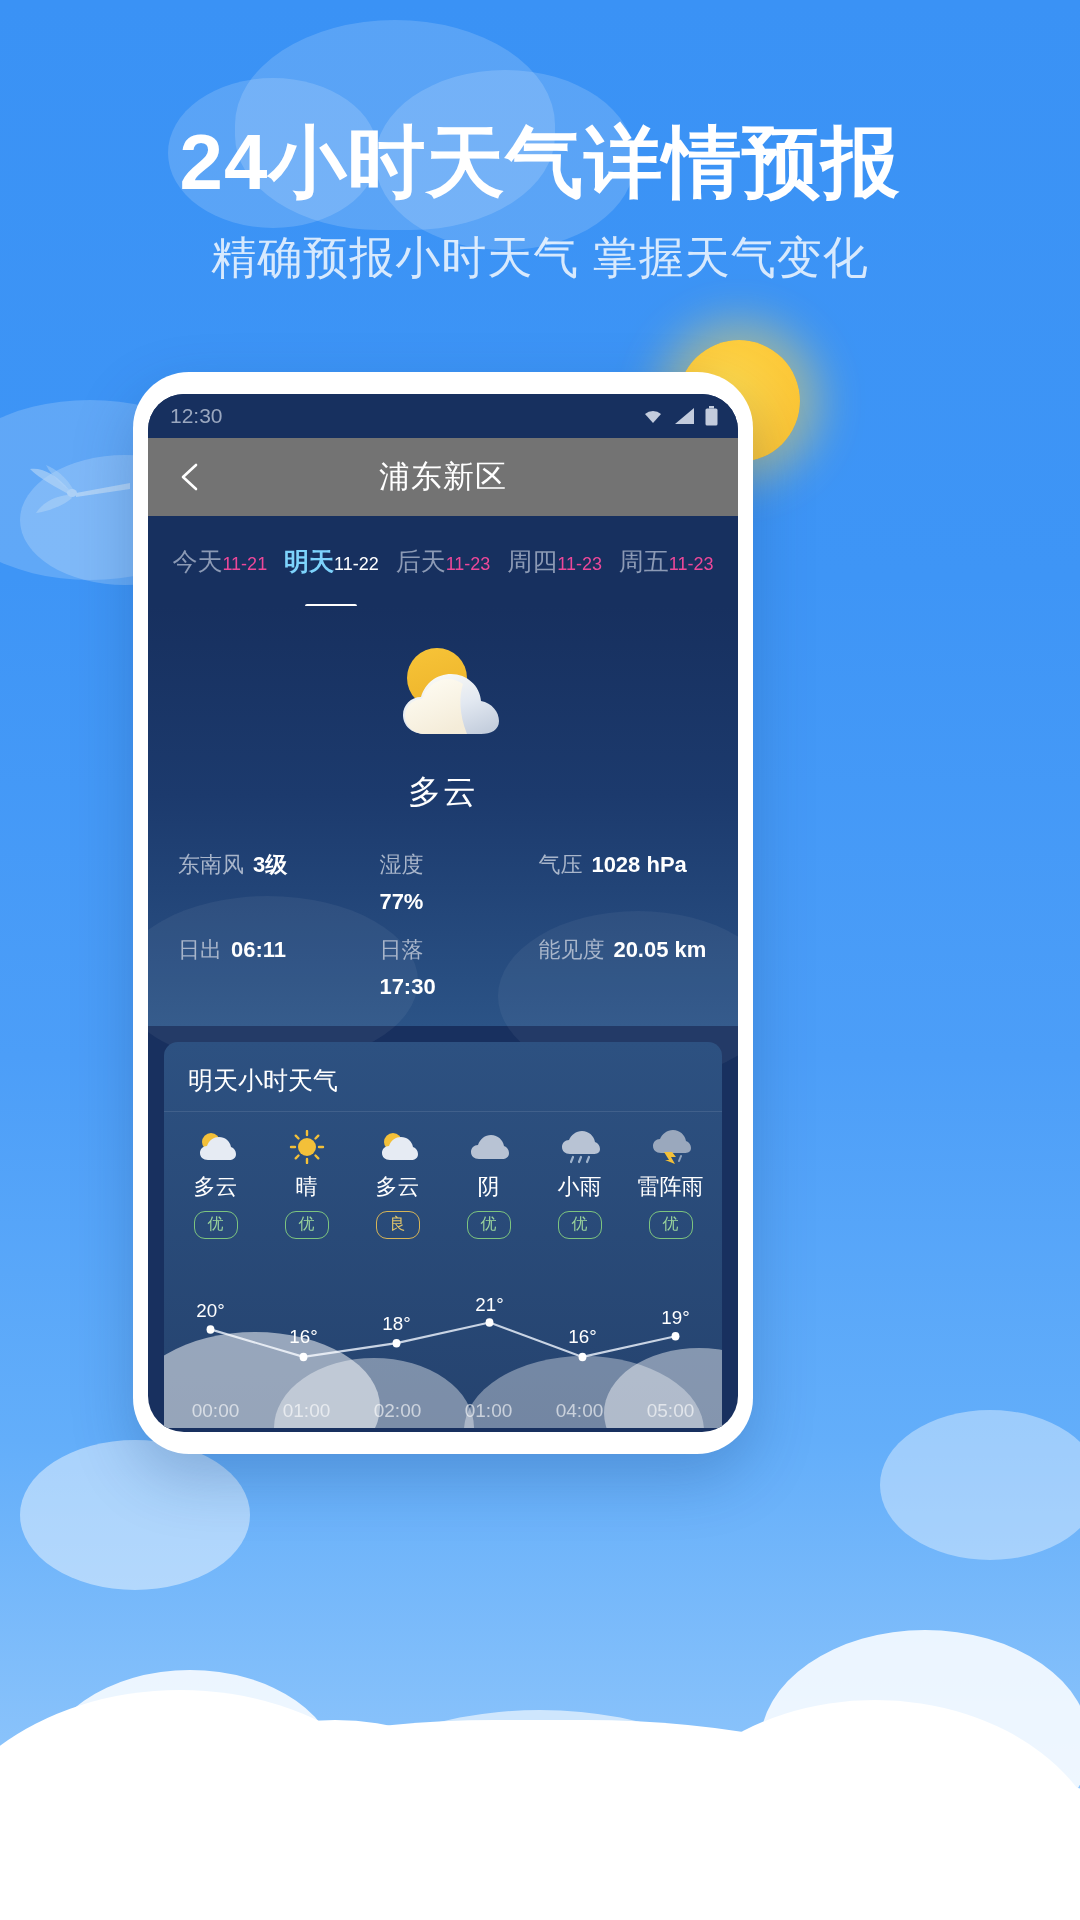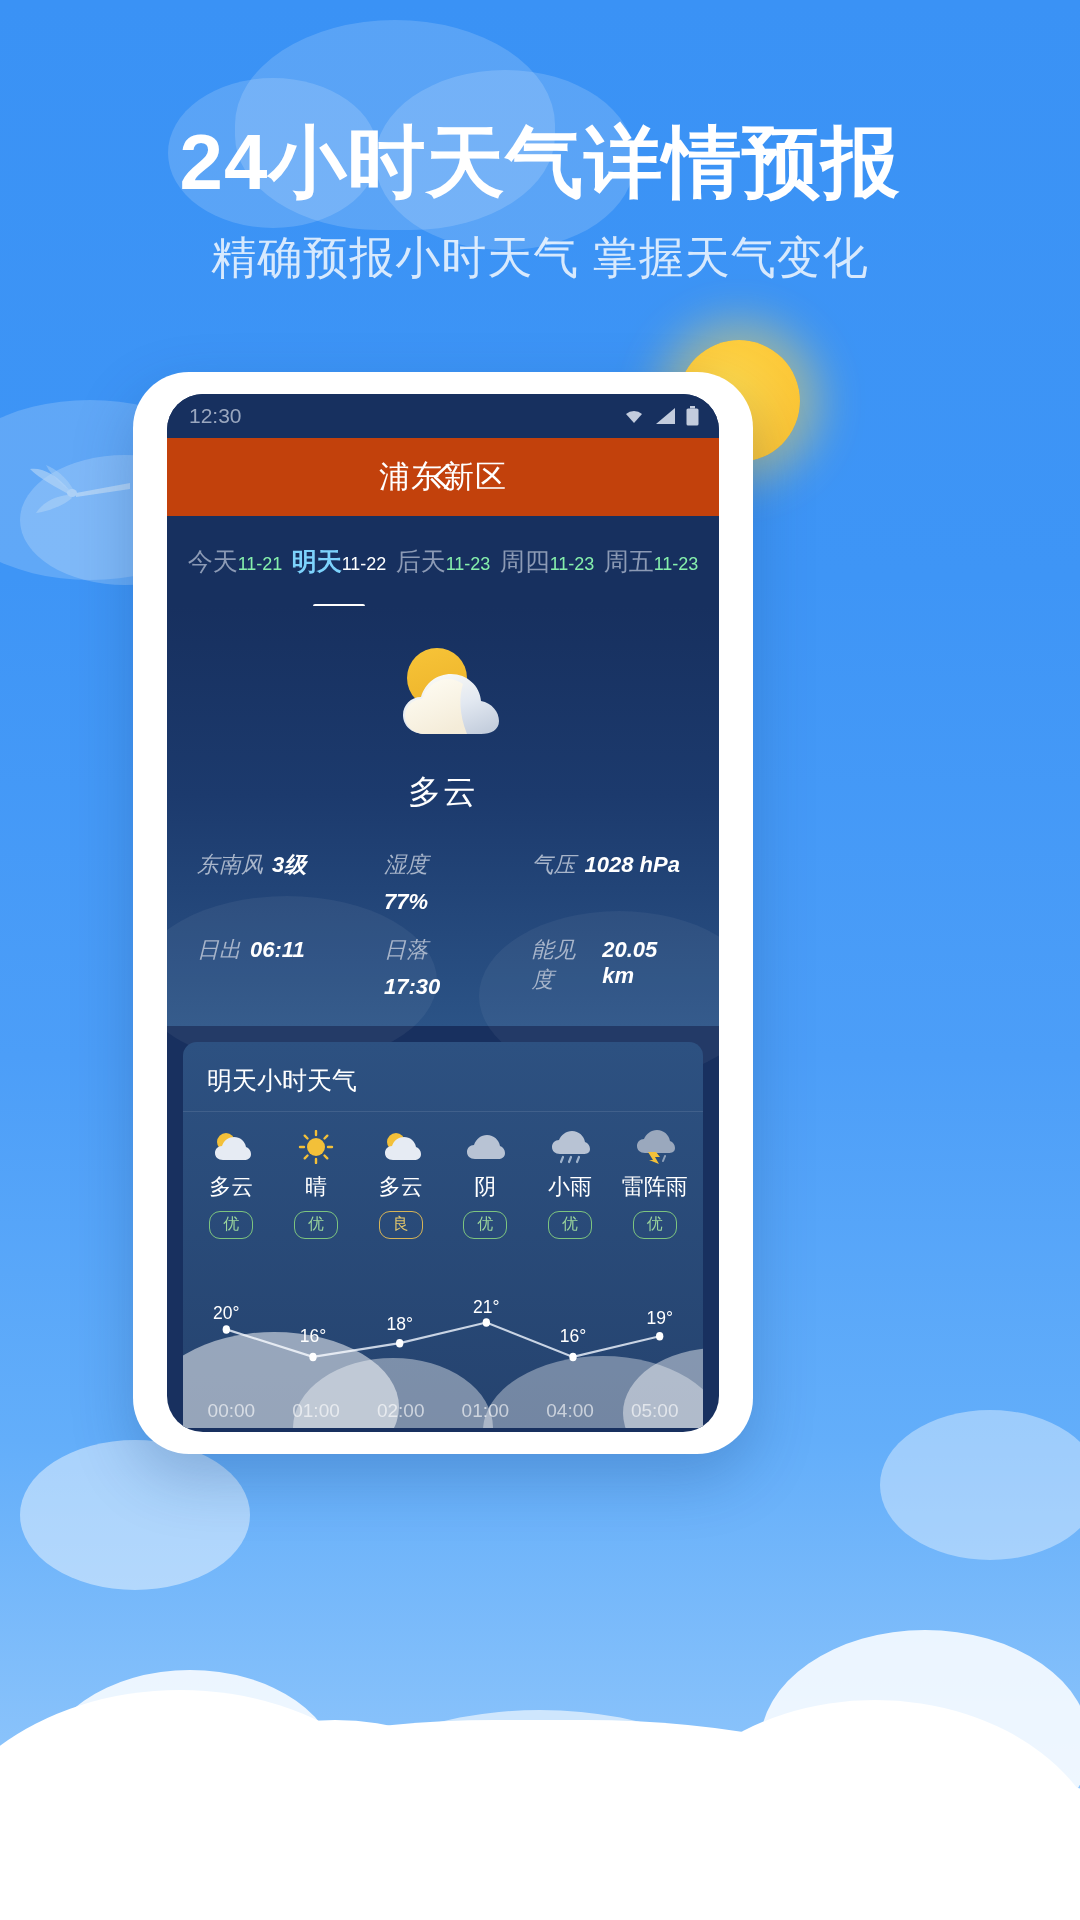--- a/index.html
+++ b/index.html
@@ -82,21 +82,21 @@
   }
 
   
   .phone {
     position: absolute;
     left: 133px; top: 372px;
     width: 620px; height: 1082px;
     background: #ffffff;
     border-radius: 56px;
     box-shadow: 0 24px 60px rgba(20,60,120,0.25);
-    padding: 22px 34px;
+    padding: 22px 15px;
   }
   .screen {
     width: 100%; height: 100%;
     border-radius: 36px;
     overflow: hidden;
     background: #18305f;
     position: relative;
     display: flex;
     flex-direction: column;
   }
@@ -112,23 +112,22 @@
     font-size: 21px;
     background: #17305f;
   }
   .status-right { display: flex; align-items: center; gap: 9px; }
 
   
   .navbar {
     flex: 0 0 78px;
     display: flex; align-items: center;
     position: relative;
-    background: #c2410c;
+    background: #737373;
     padding: 0 26px;
-    justify-content: center;
   }
   .back-icon { width: 34px; height: 34px; display: block; cursor: pointer; }
   .nav-title {
     position: absolute; left: 0; right: 0; text-align: center;
     font-size: 31px; color: #ffffff; font-weight: 400; letter-spacing: 1px;
   }
 
   
   .daytabs {
     flex: 0 0 90px;
@@ -137,21 +136,21 @@
     padding: 0 16px;
   }
   .daytab {
     flex: 1;
     display: flex; flex-direction: row;
     align-items: center; justify-content: center;
     position: relative;
     cursor: pointer;
   }
   .daytab .dl { font-size: 25px; color: #8c9ab5; line-height: 1.08; }
-  .daytab .dd { font-size: 18px; color: #86efac; margin-top: 6px; line-height: 1; }
+  .daytab .dd { font-size: 18px; color: #ec4899; margin-top: 6px; line-height: 1; }
   .daytab.active .dl { color: #7dd3fc; font-weight: 700; }
   .daytab.active .dd { color: #ffffff; }
   .daytab.active::after {
     content: ""; position: absolute; bottom: -2px;
     width: 52px; height: 4px; background: #ffffff; border-radius: 2px;
   }
 
   
   .current {
     flex: 0 0 420px;
@@ -176,21 +175,21 @@
   .temp-range {
     margin-top: 8px; font-size: 56px; color: #ffffff; font-weight: 300;
     letter-spacing: 1px; z-index: 2; display: flex; align-items: flex-start;
   }
   .temp-range .deg { font-size: 30px; margin-top: 4px; }
 
   .stats {
     position: absolute; left: 0; right: 0; bottom: 26px;
     padding: 0 30px; z-index: 2;
   }
-  .stat-row { display: flex; margin-bottom: 20px; font-style: italic; }
+  .stat-row { display: flex; margin-bottom: 20px; }
   .stat-row:last-child { margin-bottom: 0; margin-top: 14px; }
   .stat {
     display: flex; align-items: baseline; gap: 9px;
     font-size: 22px;
   }
   .stat .k { color: #a8b5ca; }
   .stat .v { color: #ffffff; font-weight: 700; }
   .stat.c1 { width: 38%; }
   .stat.c2 { width: 30%; flex-direction: column; }
   .stat.c3 { width: 32%; }

